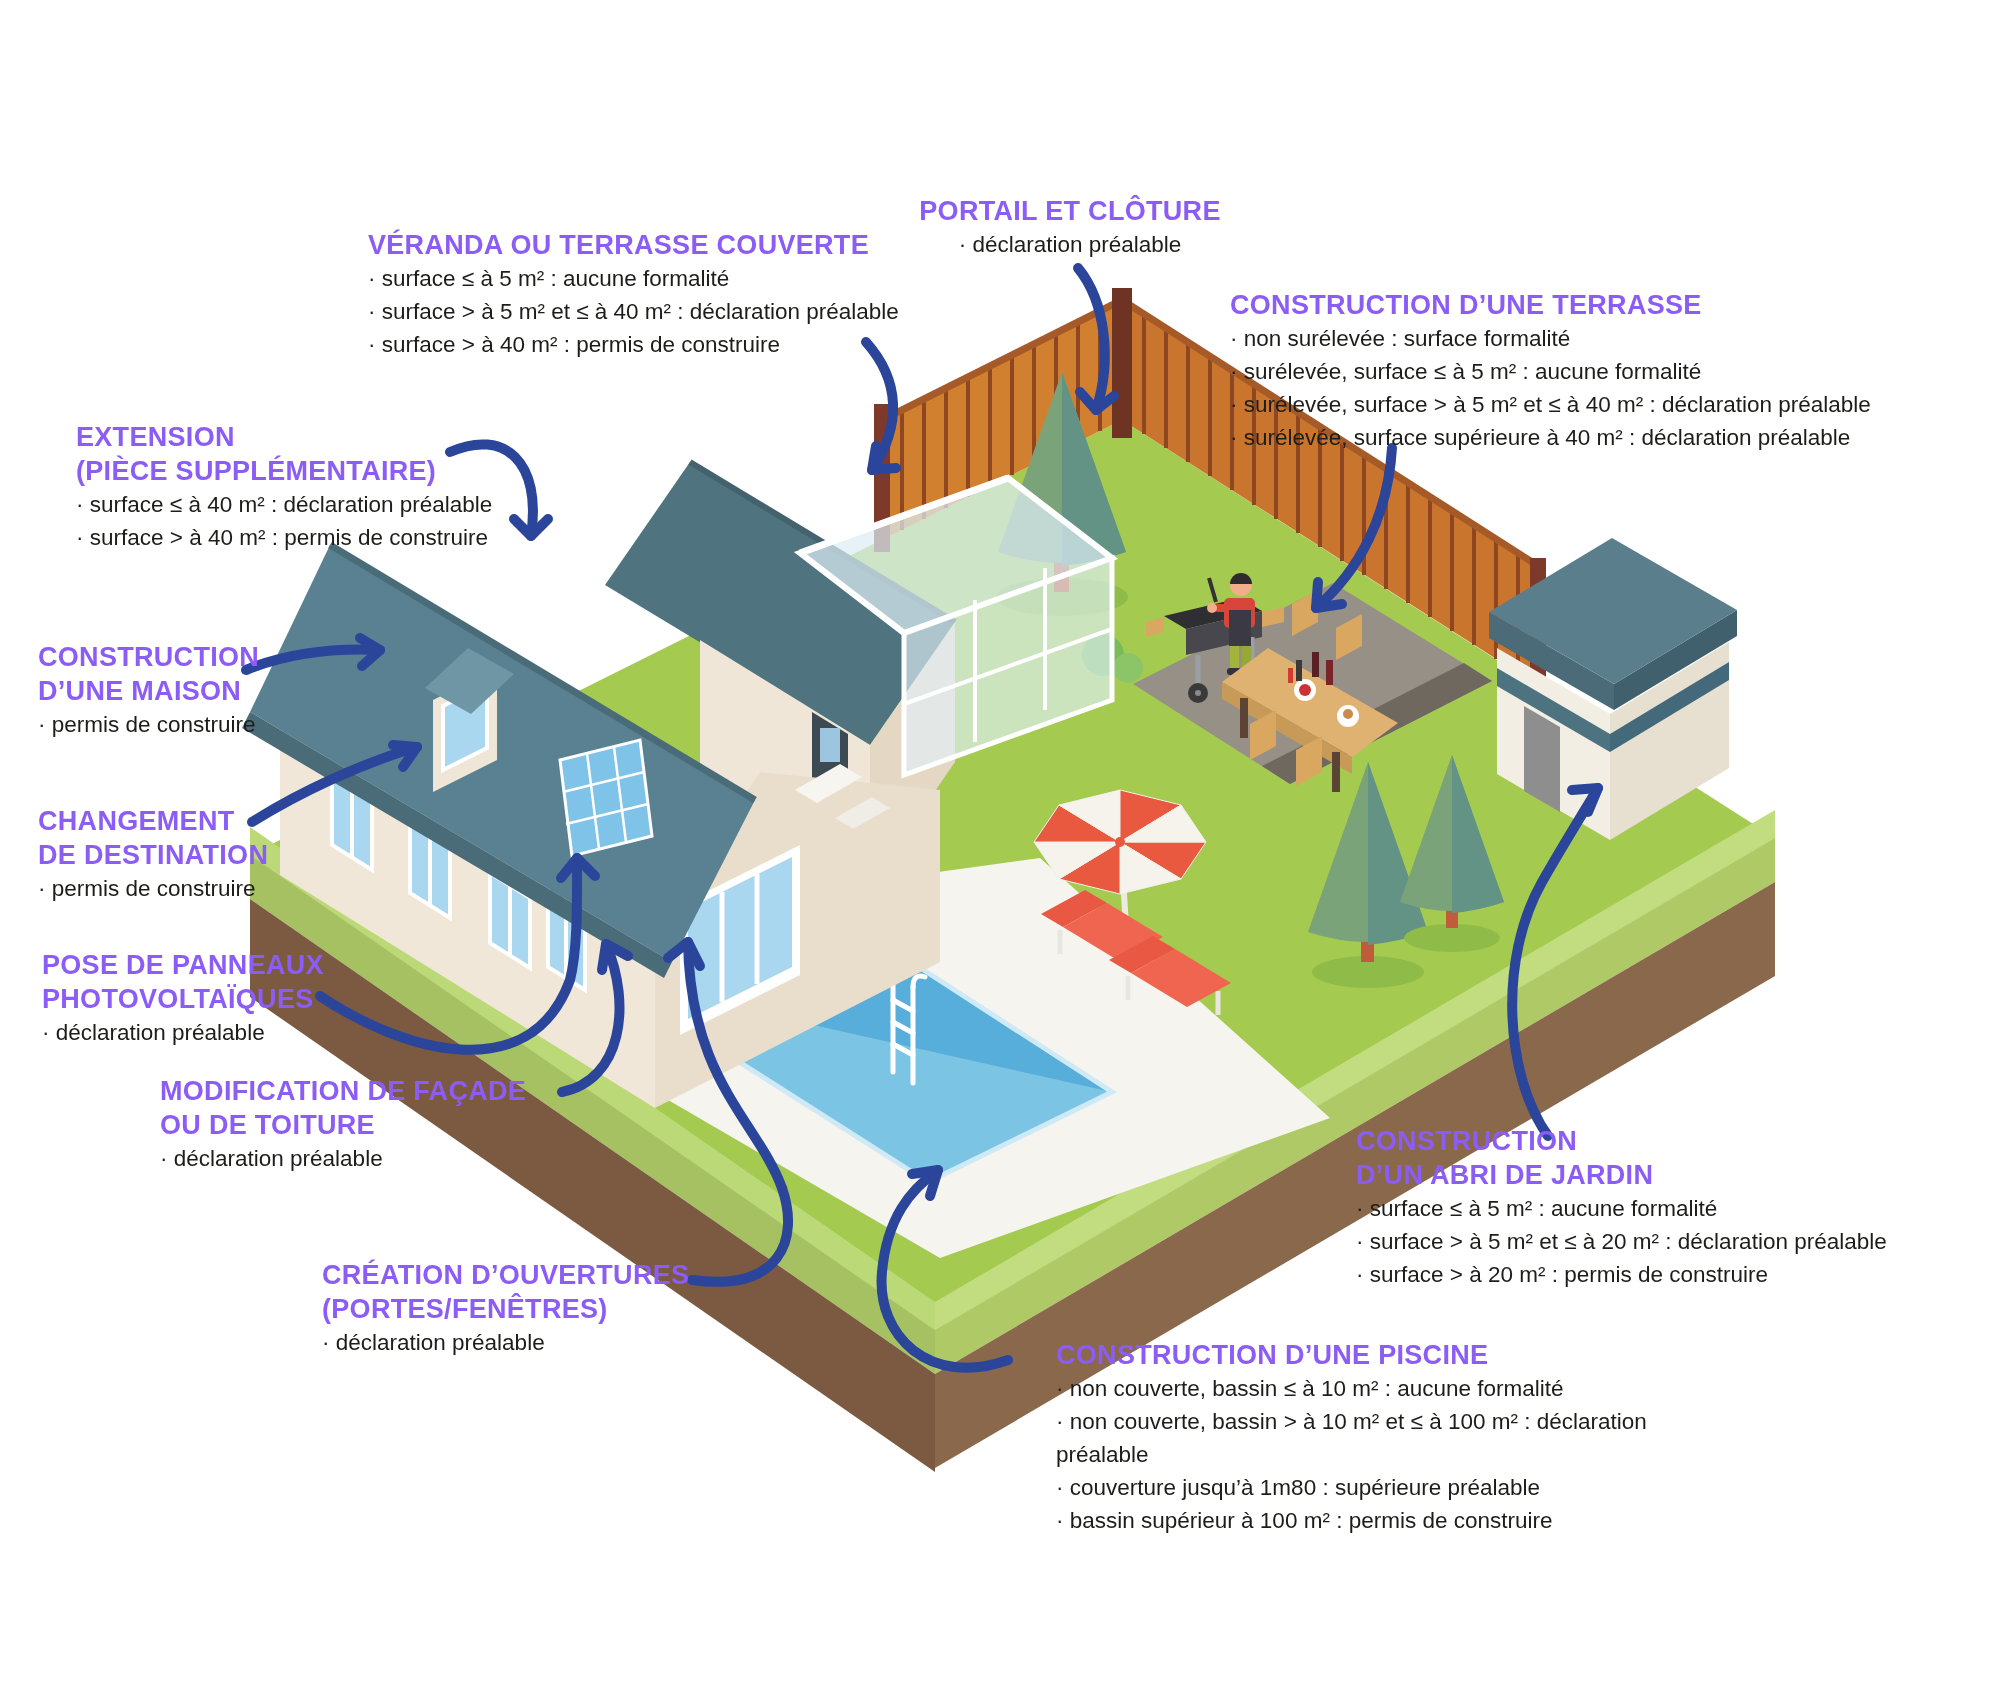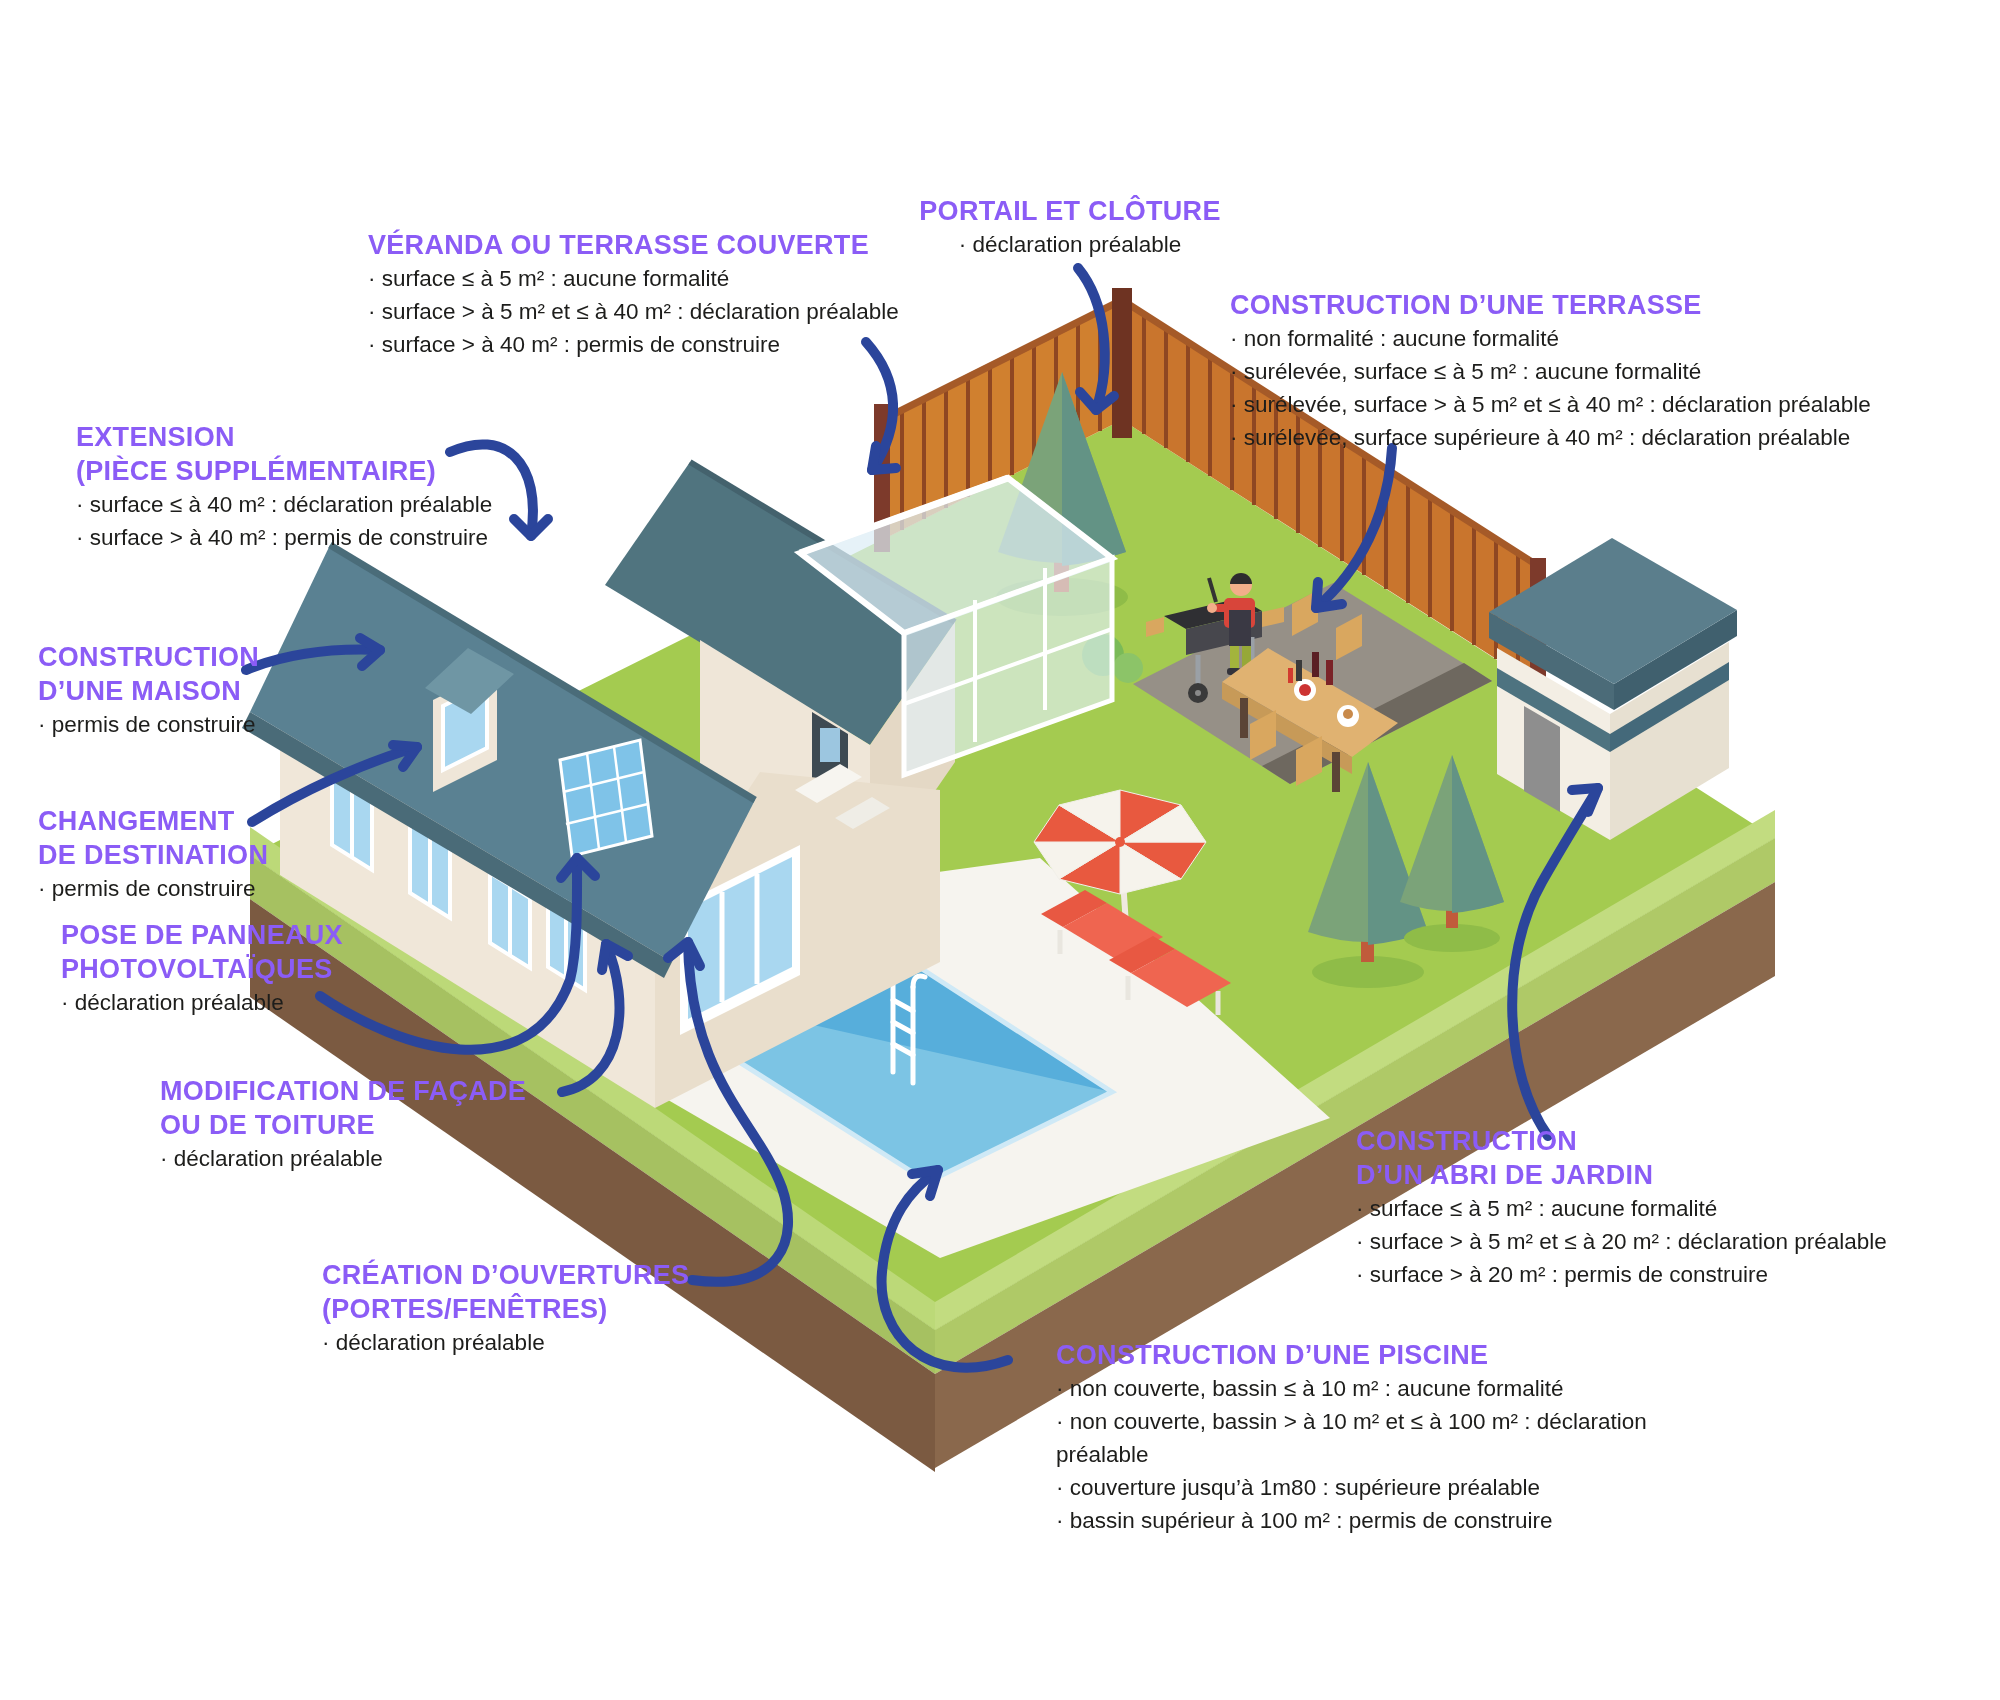--- a/index.html
+++ b/index.html
@@ -299,21 +299,21 @@
   <div class="bl">surface &gt; à 40 m² : permis de construire</div>
 </div>
 
 <div class="label center" style="left:850px;top:194px;width:440px;">
   <div class="hd">PORTAIL ET CLÔTURE</div>
   <div class="bl">déclaration préalable</div>
 </div>
 
 <div class="label" style="left:1230px;top:288px;width:740px;">
   <div class="hd">CONSTRUCTION D’UNE TERRASSE</div>
-  <div class="bl">non formalité : aucune formalité</div>
+  <div class="bl">non surélevée : surface formalité</div>
   <div class="bl">surélevée, surface ≤ à 5 m² : aucune formalité</div>
   <div class="bl">surélevée, surface &gt; à 5 m² et ≤ à 40 m² : déclaration préalable</div>
   <div class="bl">surélevée, surface supérieure à 40 m² : déclaration préalable</div>
 </div>
 
 <div class="label" style="left:76px;top:420px;width:560px;">
   <div class="hd">EXTENSION
 (PIÈCE SUPPLÉMENTAIRE)</div>
   <div class="bl">surface ≤ à 40 m² : déclaration préalable</div>
   <div class="bl">surface &gt; à 40 m² : permis de construire</div>
@@ -324,21 +324,21 @@
 D’UNE MAISON</div>
   <div class="bl">permis de construire</div>
 </div>
 
 <div class="label" style="left:38px;top:804px;width:380px;">
   <div class="hd">CHANGEMENT
 DE DESTINATION</div>
   <div class="bl">permis de construire</div>
 </div>
 
-<div class="label" style="left:42px;top:918px;width:380px;margin-left:19px;">
+<div class="label" style="left:42px;top:948px;width:380px;">
   <div class="hd">POSE DE PANNEAUX
 PHOTOVOLTAÏQUES</div>
   <div class="bl">déclaration préalable</div>
 </div>
 
 <div class="label" style="left:160px;top:1074px;width:420px;">
   <div class="hd">MODIFICATION DE FAÇADE
 OU DE TOITURE</div>
   <div class="bl">déclaration préalable</div>
 </div>

